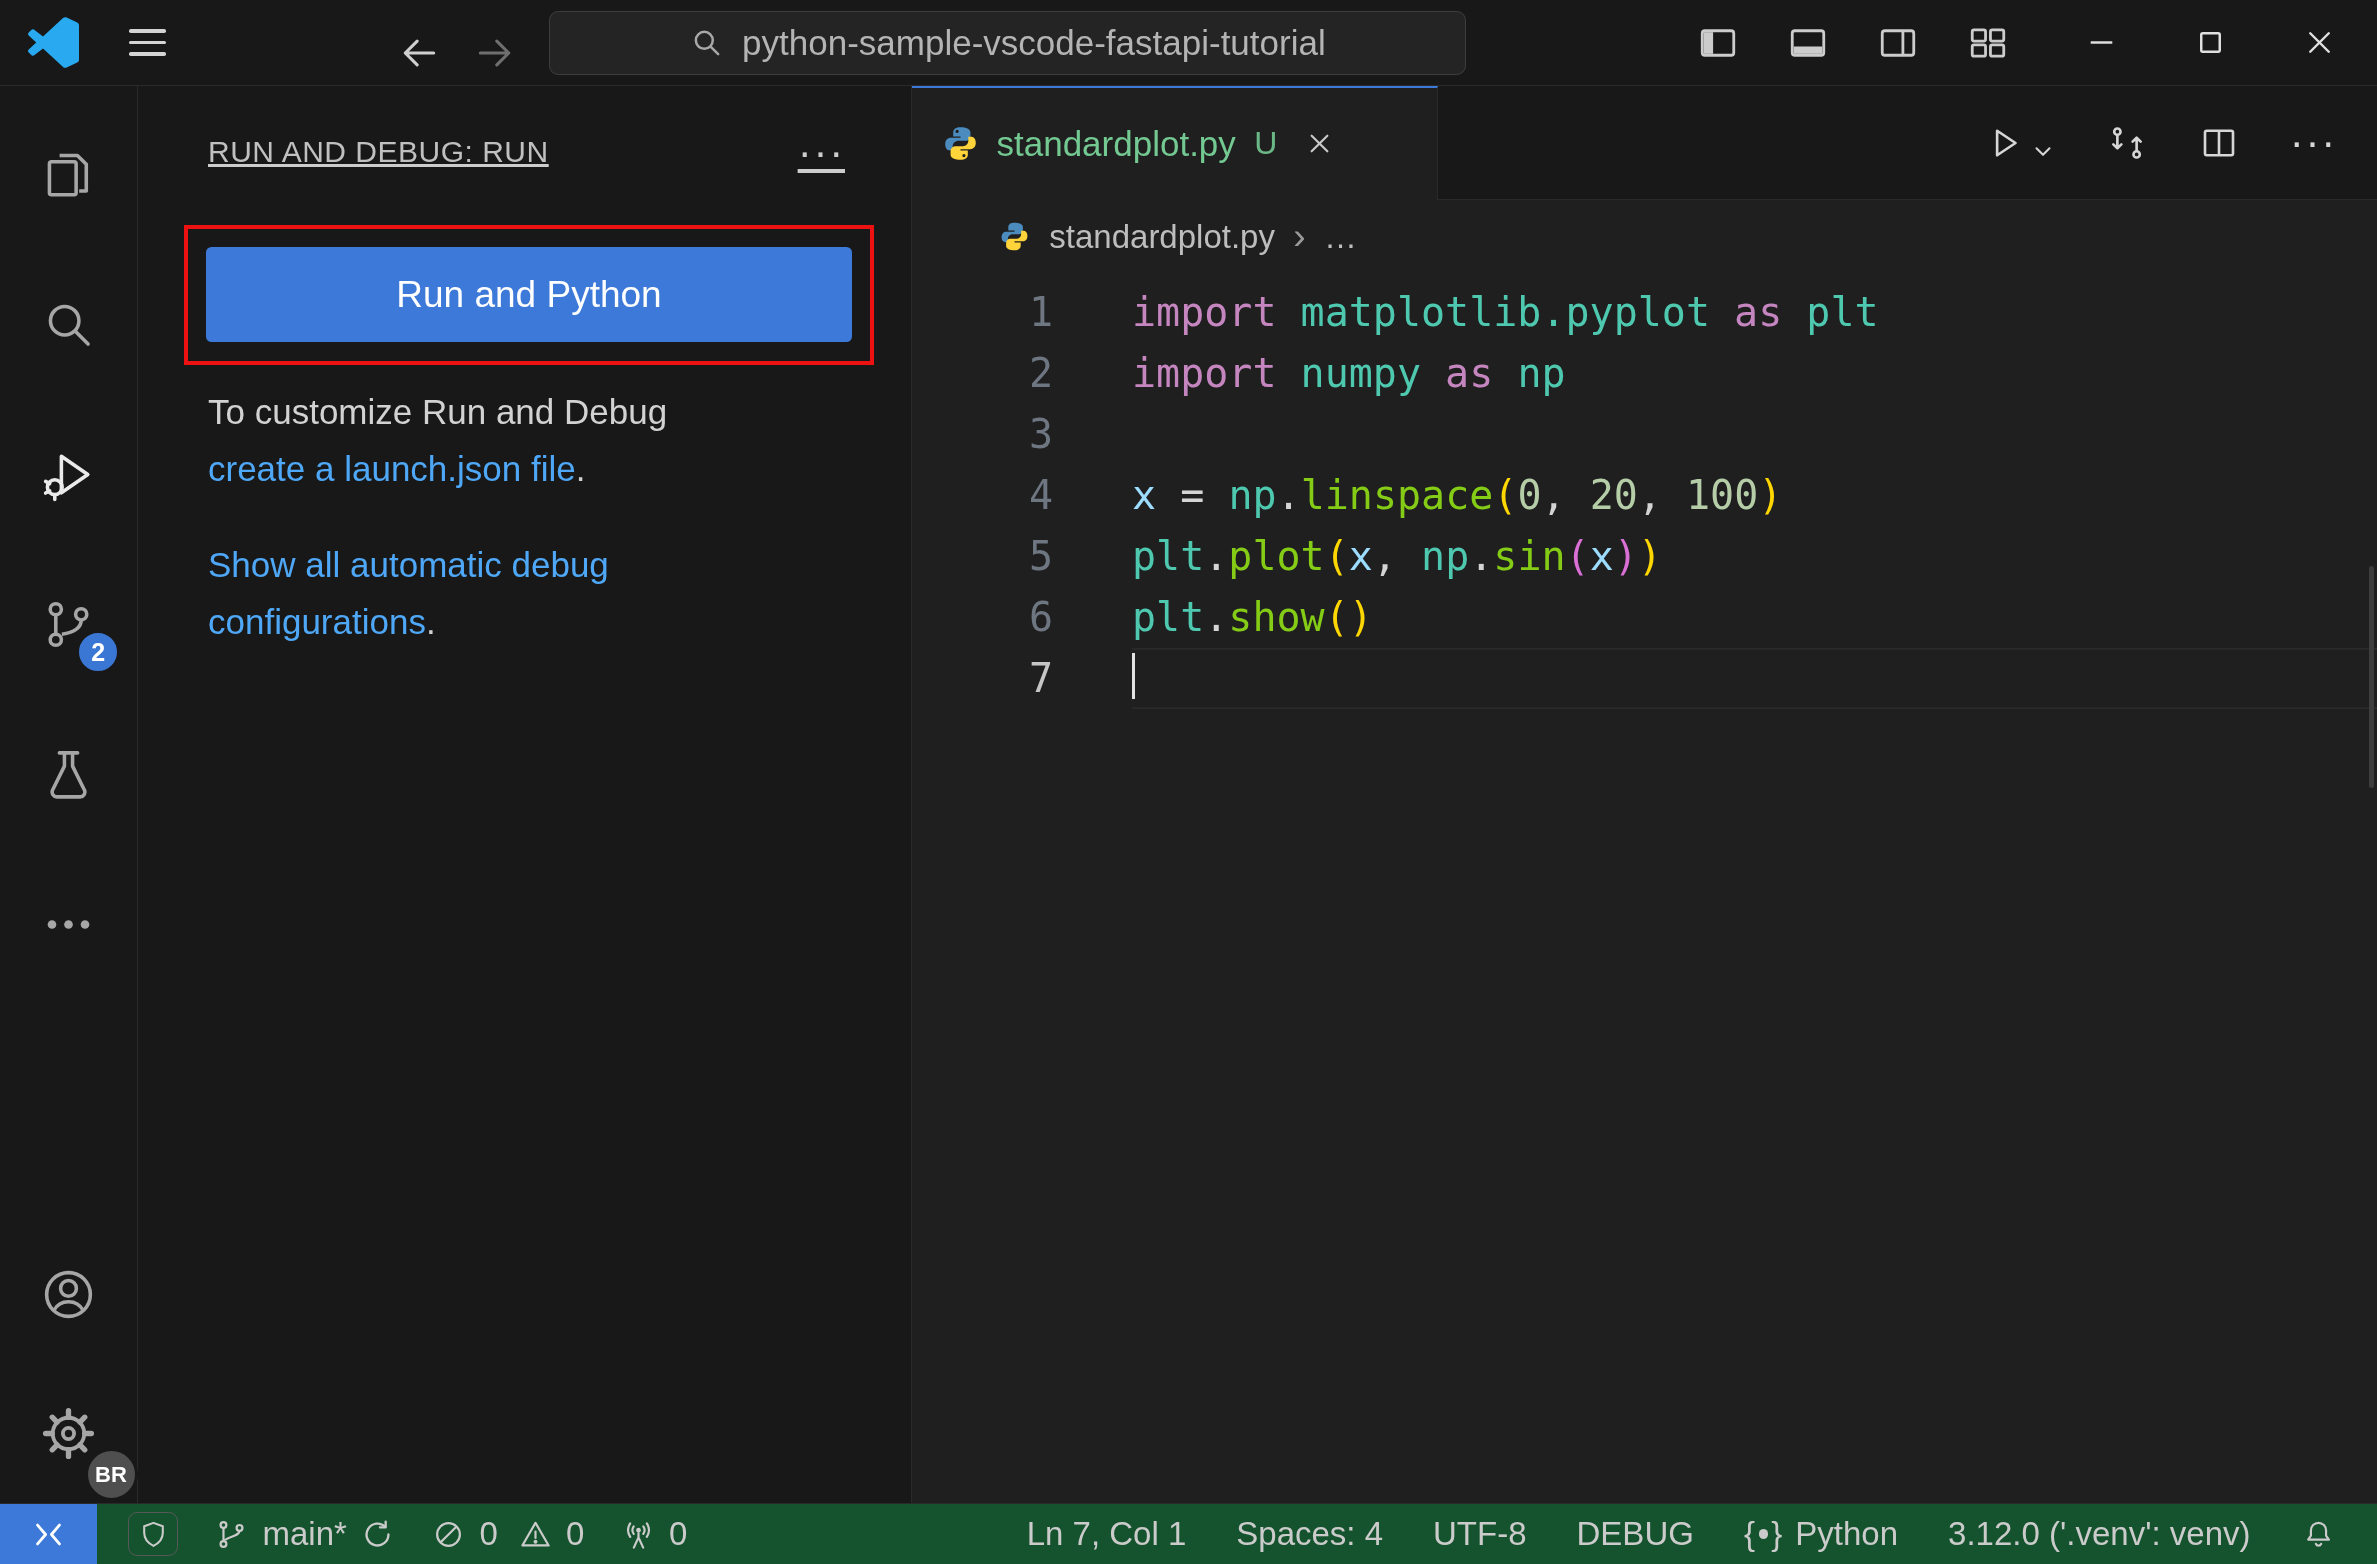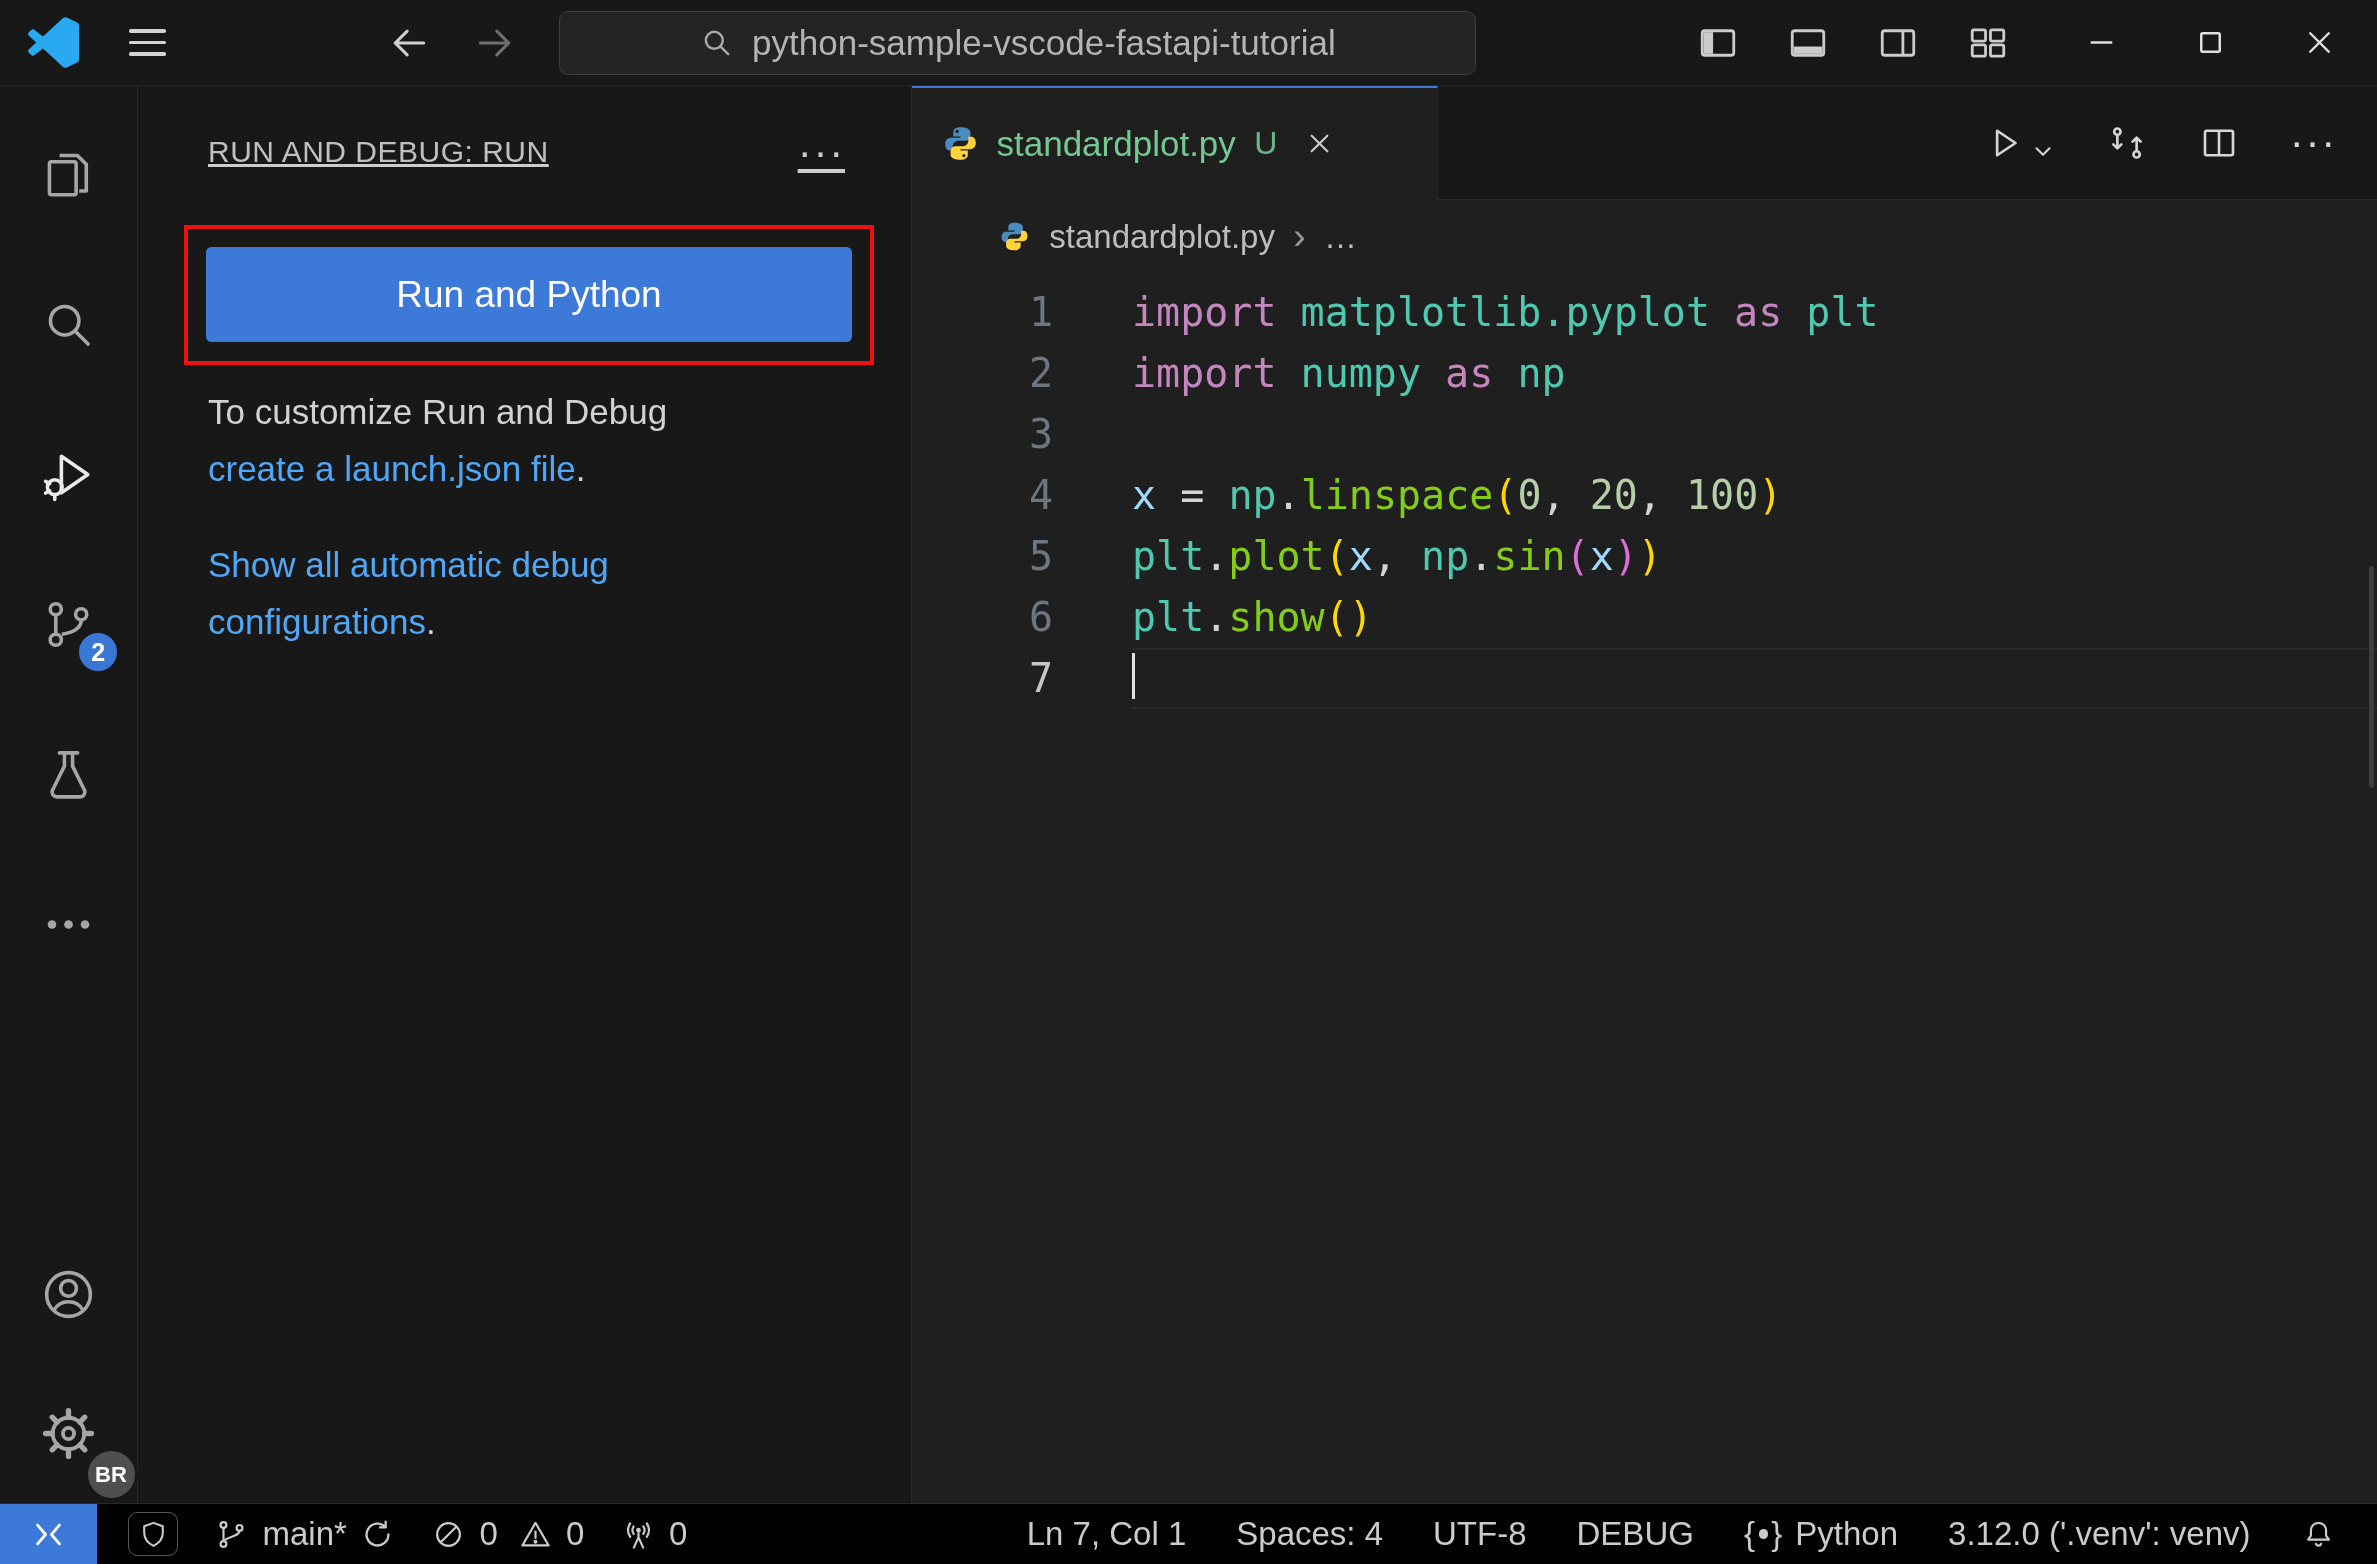--- a/index.html
+++ b/index.html
@@ -6,21 +6,21 @@
   html,body { background:#111; }
   body { font-family:"Liberation Sans", sans-serif; -webkit-font-smoothing:antialiased; }
   .app { width:2377px; height:1564px; display:flex; flex-direction:column; background:#1f1f1f; color:#ccc; overflow:hidden; user-select:none; position:relative; }
 
   
   .titlebar { height:86px; flex:0 0 86px; background:#181818; border-bottom:0.9px solid #2a2a2a; display:flex; align-items:center; }
   .tb-left { display:flex; align-items:center; padding-left:27.5px; gap:50px; }
   .logo svg { width:51px; height:51px; display:block; }
   .hamburger { width:37px; display:flex; flex-direction:column; gap:8.3px; cursor:pointer; }
   .hamburger span { height:3.2px; background:#d4d4d4; border-radius:1.8px; }
-  .tb-center { flex:1; display:flex; align-items:center; justify-content:center; gap:42px; }
+  .tb-center { flex:1; display:flex; align-items:flex-end; justify-content:center; gap:32px; }
   .nav-arrow svg { width:44px; height:44px; display:block; }
   .nav-back { color:#cfcfcf; cursor:pointer; }
   .nav-fwd { color:#6f6f6f; cursor:pointer; }
   .searchbox { width:917px; height:64px; background:#242424; border:1.8px solid #3e3e3e; border-radius:9.2px; display:flex; align-items:center; justify-content:center; gap:18.3px; color:#b4b4b4; font-size:35px; cursor:pointer; }
   .searchbox svg { width:35px; height:35px; color:#a8a8a8; }
   .tb-right { display:flex; align-items:center; gap:48px; padding-right:39px; }
   .layout-icon svg { width:42px; height:42px; color:#cccccc; display:block; cursor:pointer; }
   .win-controls { display:flex; align-items:center; gap:72px; margin-left:26px; }
   .win-btn { color:#e0e0e0; cursor:pointer; display:flex; align-items:center; }
   .win-btn svg { width:37px; height:37px; }
@@ -76,21 +76,21 @@
   .code-col { flex:1; padding-left:79px; min-width:0; }
   .code-line { height:61px; line-height:61px; white-space:pre; cursor:text; }
   .code-line.current { box-shadow: inset 0 1.8px 0 #2a2a2a, inset 0 -1.8px 0 #2a2a2a; }
   .cursor { display:inline-block; width:2.8px; height:46px; background:#e2e2e2; vertical-align:-6.4px; }
   .tk-kw { color:#c586c0; } .tk-mod { color:#4ec9b0; } .tk-fn { color:#84cc16; }
   .tk-var { color:#9cdcfe; } .tk-num { color:#b5cea8; } .tk-pl { color:#d4d4d4; }
   .tk-p1 { color:#ffd700; } .tk-p2 { color:#da70d6; }
   .scroll-thumb { position:absolute; right:2.8px; top:293px; width:5.5px; height:222px; background:#3d3d3d; border-radius:2.8px; cursor:pointer; }
 
   
-  .statusbar { height:61px; flex:0 0 61px; background:#000000; border-top:0.9px solid #2a2a2a; display:flex; align-items:center; font-size:33px; color:#cbcbcb; }
+  .statusbar { height:61px; flex:0 0 61px; background:#14532d; border-top:0.9px solid #2a2a2a; display:flex; align-items:center; font-size:33px; color:#cbcbcb; }
   .remote-item { width:97px; height:100%; background:#3c79d8; color:#fff; display:flex; align-items:center; justify-content:center; cursor:pointer; }
   .remote-item svg { width:35px; height:35px; }
   .sb-item { display:flex; align-items:center; gap:13px; padding:0 18.3px; height:100%; cursor:pointer; white-space:nowrap; }
   .sb-item svg { width:35px; height:35px; }
   .shield-item { margin-left:13px; }
   .shield-frame { border:1.8px solid #585858; border-radius:9.2px; padding:5.5px 8.3px; display:flex; }
   .shield-frame svg { width:31px; height:31px; }
   .status-right { margin-left:auto; display:flex; align-items:center; height:100%; padding-right:16.5px; }
   .status-right .sb-item { padding:0 25px; }
   .lang-braces { display:flex; align-items:center; gap:1.8px; font-size:33px; }

